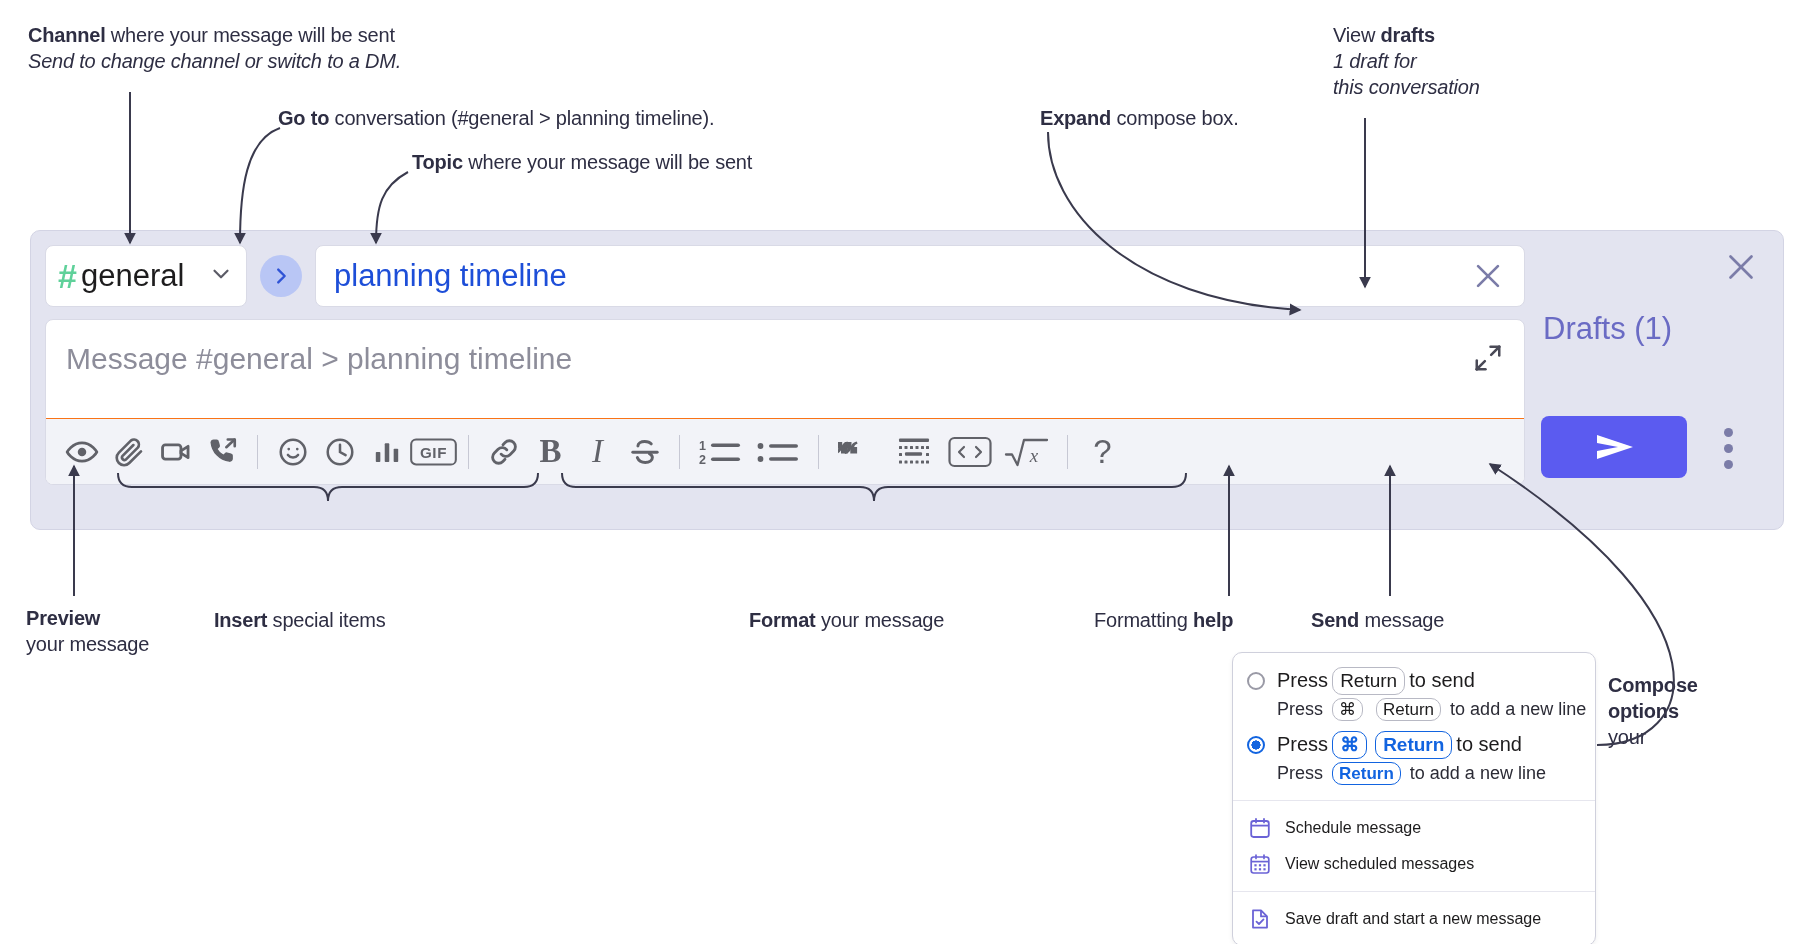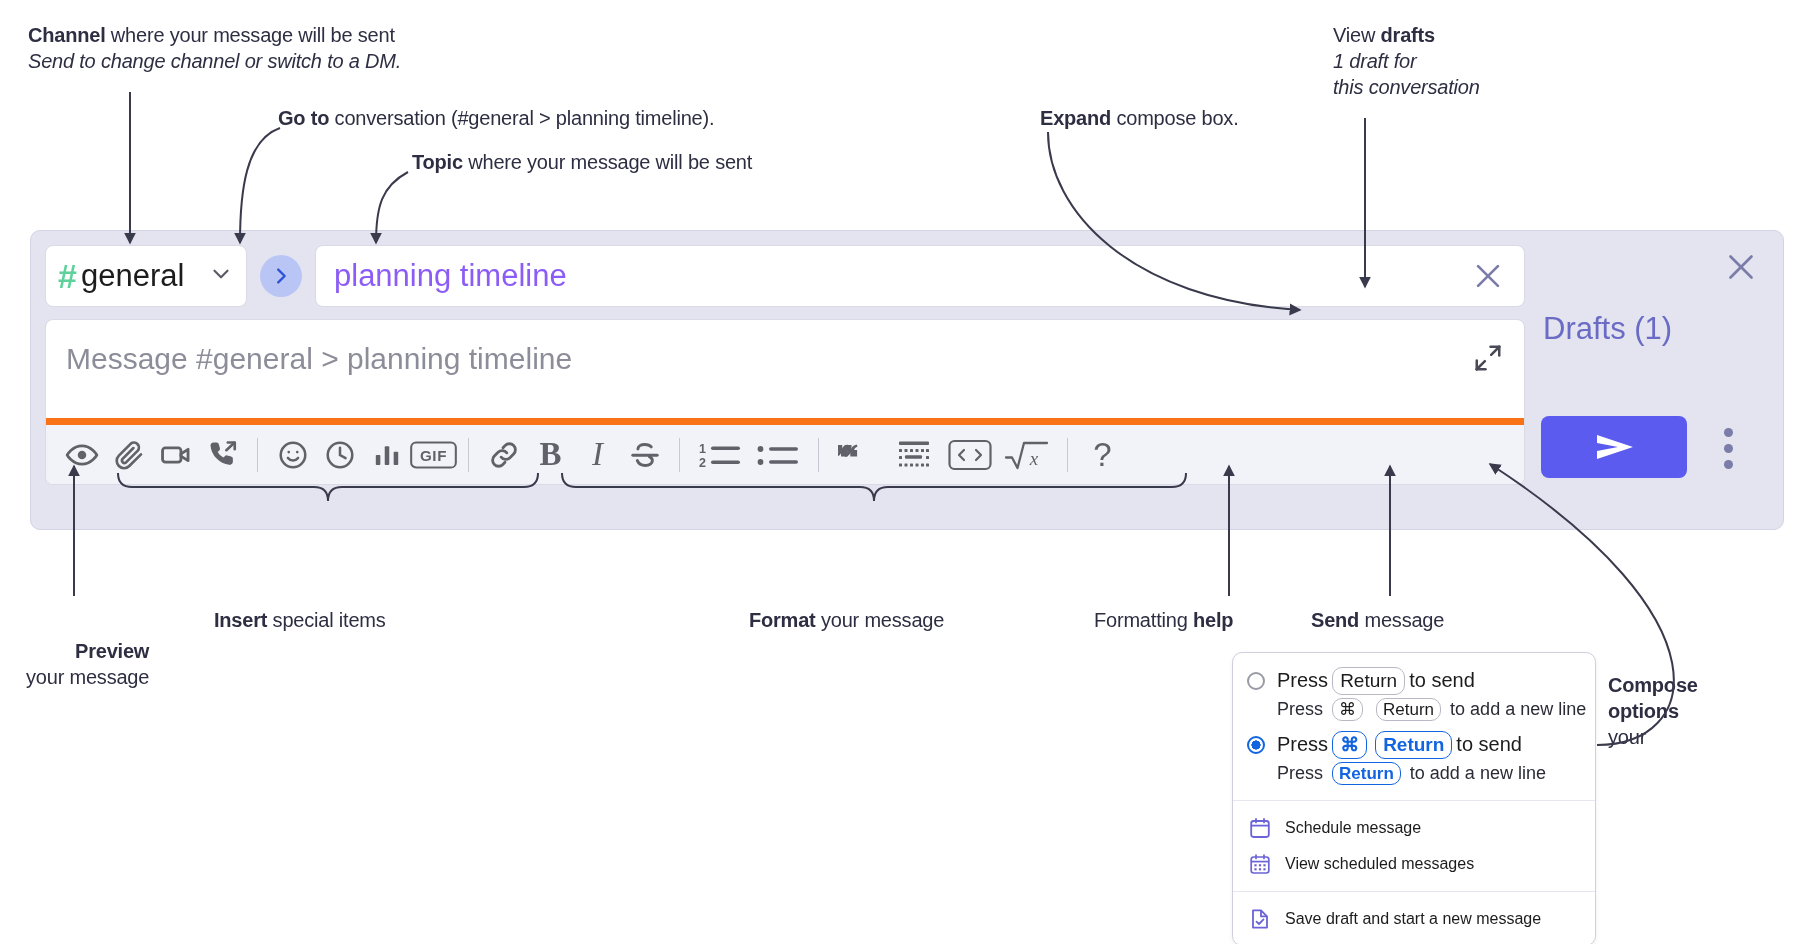--- a/index.html
+++ b/index.html
@@ -35,34 +35,34 @@
   #chanlabel{font-size:31px;color:#1d1c1d;flex:1;}
   #chanchev{margin-left:6px;}
   #gotobtn{
     width:42px;height:42px;border-radius:50%;background:#b9c6f5;
     display:flex;align-items:center;justify-content:center;margin:0 13px;flex:none;
   }
   #topicfield{
     flex:1;height:62px;background:#fff;border:1px solid #d9dae6;border-radius:8px;
     display:flex;align-items:center;box-sizing:border-box;padding:0 16px 0 18px;
   }
-  #topicval{font-size:31px;color:#8b5cf6;flex:1;}
+  #topicval{font-size:31px;color:#1d4ed8;flex:1;}
   #topicclear{width:40px;height:40px;display:flex;align-items:center;justify-content:center;}
 
   
   #msgbox{
     margin-top:12px;background:#fff;border:1px solid #d9dae6;border-radius:8px;
     overflow:hidden;
   }
   #msgarea{position:relative;height:98px;padding-left:40px;}
   #placeholder{position:absolute;left:20px;top:22px;font-size:30px;color:#8d8d9a;}
   #expandbtn{position:absolute;right:16px;top:18px;width:40px;height:40px;
     display:flex;align-items:center;justify-content:center;}
   #toolbar{
-    height:66px;background:#f2f3f8;border-top:7px solid #f97316;
+    height:66px;background:#f2f3f8;border-top:1px solid #f97316;
     display:flex;align-items:center;padding:0 12px;box-sizing:border-box;
   }
   .tbtn{width:47px;height:47px;display:flex;align-items:center;justify-content:center;
         color:#616269;flex:none;}
   .tsep{width:1px;height:34px;background:#c7c8d4;margin:0 11px;flex:none;}
 
   
   #rail{position:absolute;right:0px;top:0px;width:260px;height:298px;}
   #closeX{position:absolute;right:22px;top:16px;width:40px;height:40px;
      display:flex;align-items:center;justify-content:center;}
@@ -344,21 +344,21 @@
       </svg>
     </div>
     <div id="kebab">
       <span class="kdot"></span>
       <span class="kdot"></span>
       <span class="kdot"></span>
     </div>
   </div>
 </div>
 
-<div class="abs ann" style="left:26px;top:638px;text-align:right;">
+<div class="abs ann" style="left:26px;top:605px;">
   <div><b>Preview</b></div>
   <div><span>your message</span></div>
 </div>
 
 <div class="abs ann" style="left:214px;top:607px;">
   <b>Insert</b><span> special items</span>
 </div>
 
 <div class="abs ann" style="left:749px;top:607px;">
   <b>Format</b><span> your message</span>

